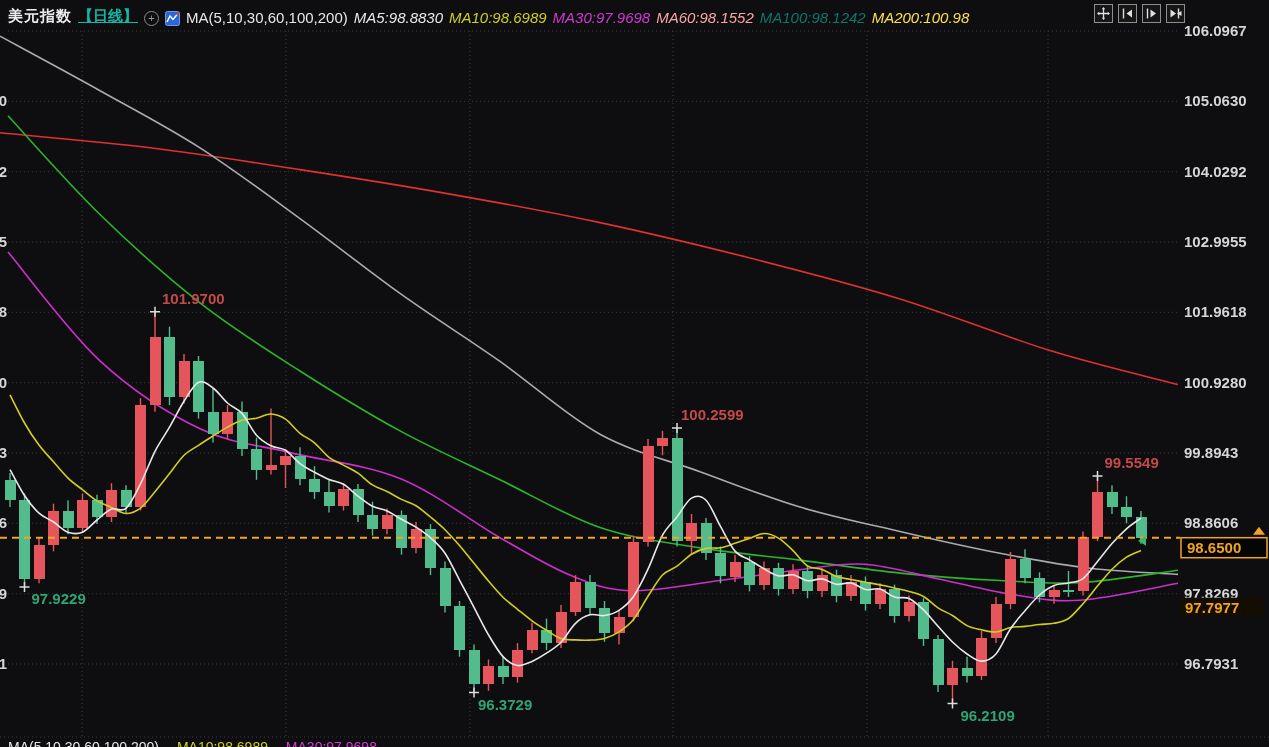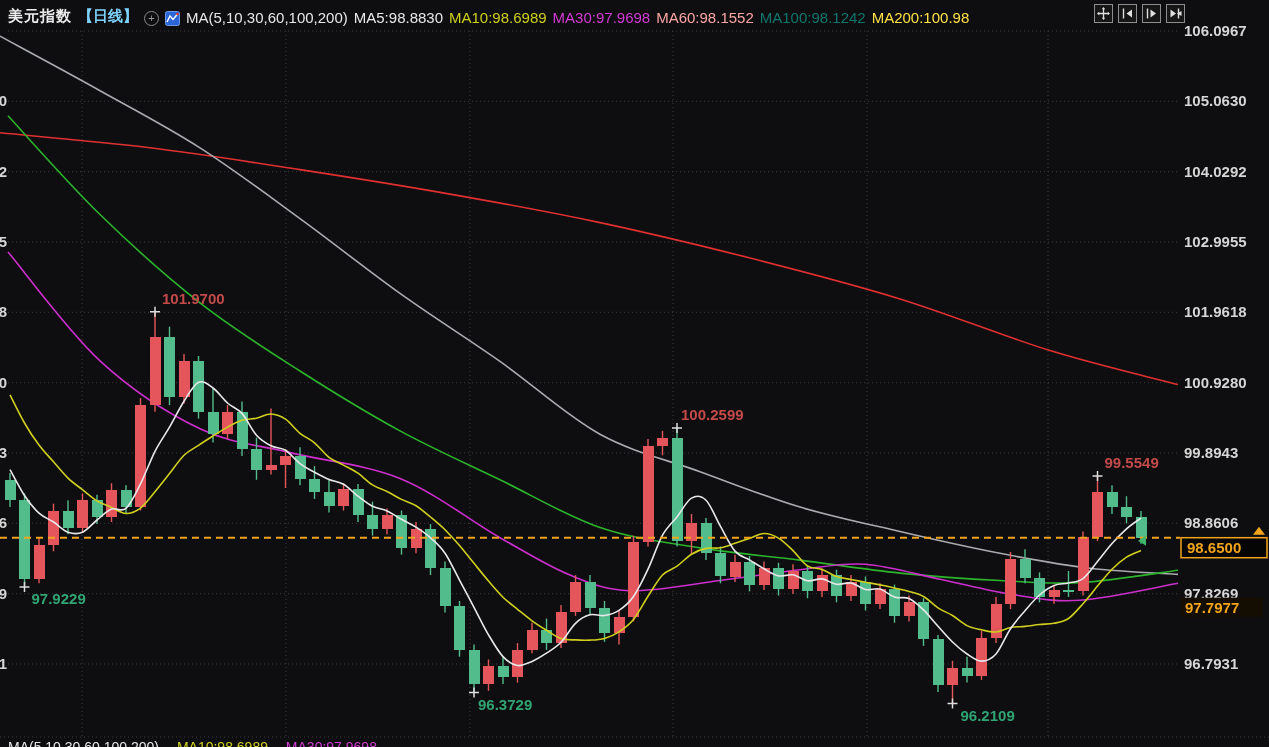--- a/index.html
+++ b/index.html
@@ -1,25 +1,25 @@
 <!DOCTYPE html>
 <html><head>
 <meta charset="utf-8">
 <style>
   html,body{margin:0;padding:0;background:#0e0e10;width:1269px;height:747px;overflow:hidden;}
   body{font-family:"Liberation Sans","DejaVu Sans",sans-serif;position:relative;}
   .app{position:absolute;inset:0;}
   
   .hdr{position:absolute;top:0;left:0;right:0;height:26px;display:flex;align-items:flex-end;gap:6px;padding-left:8px;z-index:5;}
   .hdr .sym{color:#ececec;font-size:15px;font-weight:bold;letter-spacing:1px;}
-  .hdr .per{color:#7dd3fc;font-size:15px;font-weight:bold;}
+  .hdr .per{color:#14b8a6;font-size:15px;font-weight:bold;text-decoration:underline;}
   .cplus{width:13px;height:13px;border:1px solid #8a8a8a;border-radius:50%;color:#9a9a9a;
          font-size:11px;line-height:12px;text-align:center;display:inline-block;}
   .mparam{color:#e6e6e6;font-size:15px;}
-  .maval{font-size:15px;white-space:nowrap;}
+  .maval{font-size:15px;white-space:nowrap;font-style:italic;}
   .tools{position:absolute;top:4px;right:84px;display:flex;gap:5px;z-index:6;}
   .tbtn{width:17px;height:17px;border:1px solid #8d8d8d;background:#161616;display:flex;
         align-items:center;justify-content:center;cursor:pointer;}
   .tbtn svg{display:block;}
   
   .wm{position:absolute;left:1140px;top:688px;color:#dfe3e8;font-size:31px;letter-spacing:5px;z-index:4;}
   
   .foot{position:absolute;left:0;right:0;bottom:0;height:8px;overflow:hidden;z-index:5;}
   .foot .inner{position:absolute;top:0;left:8px;white-space:nowrap;font-size:14px;}
   .foot span{margin-right:14px;}

